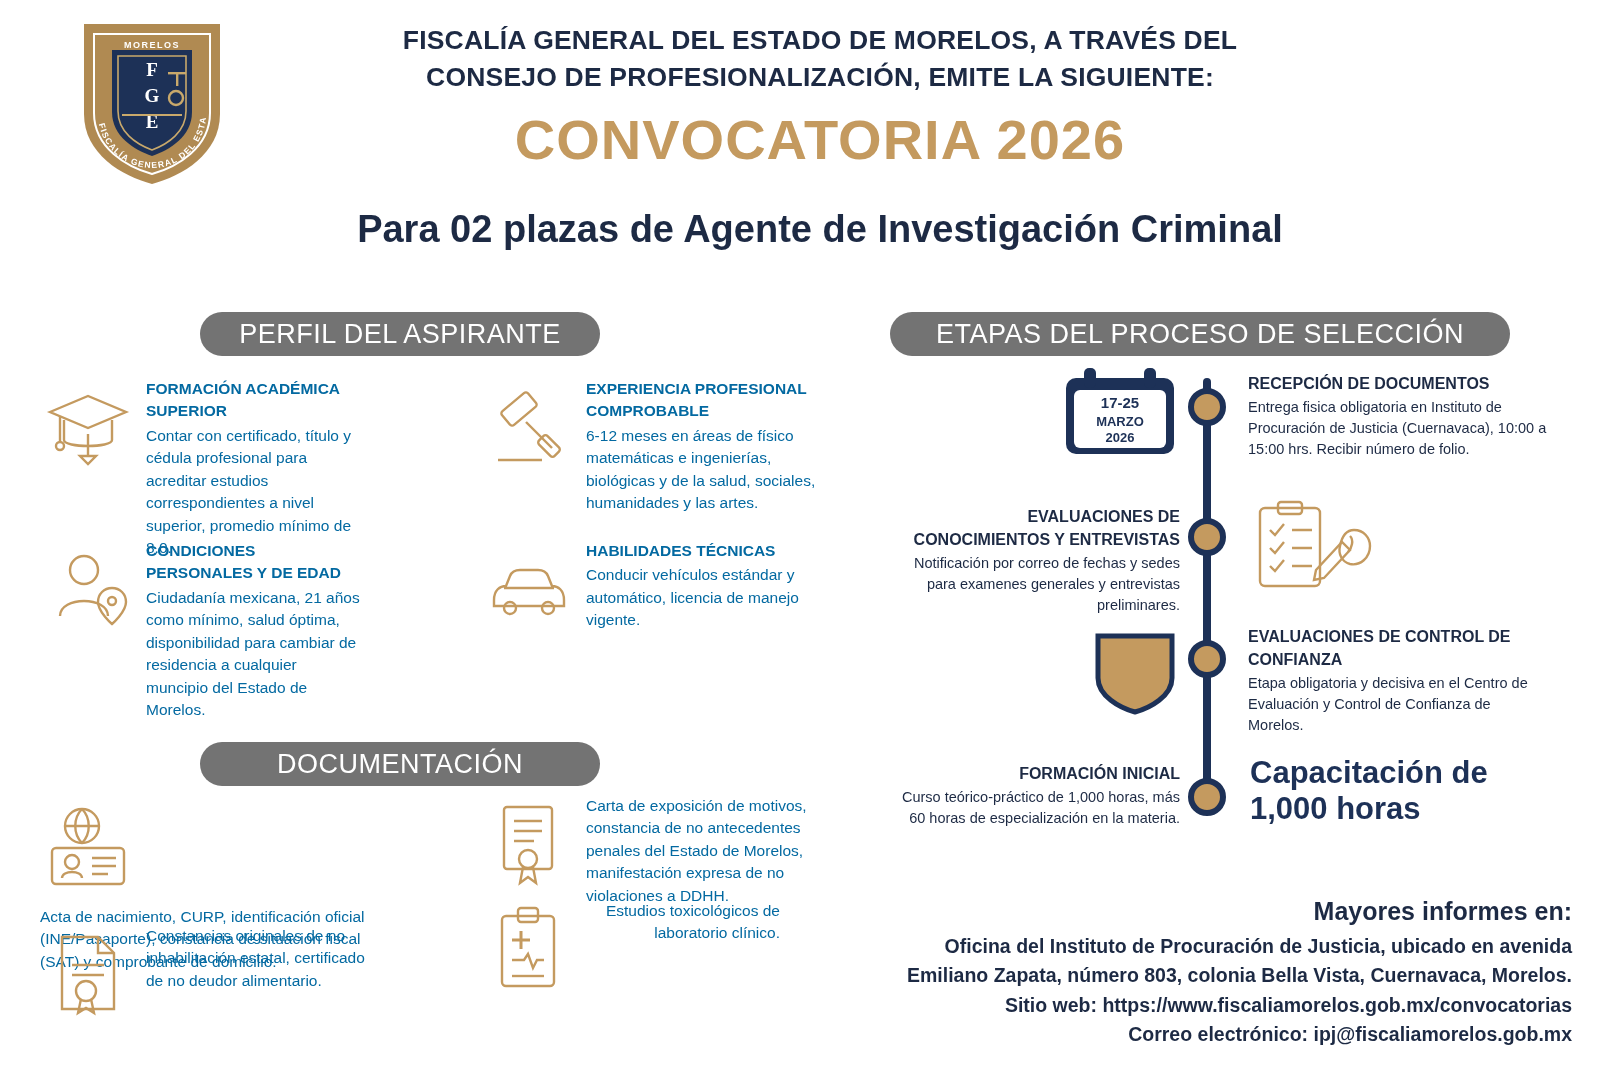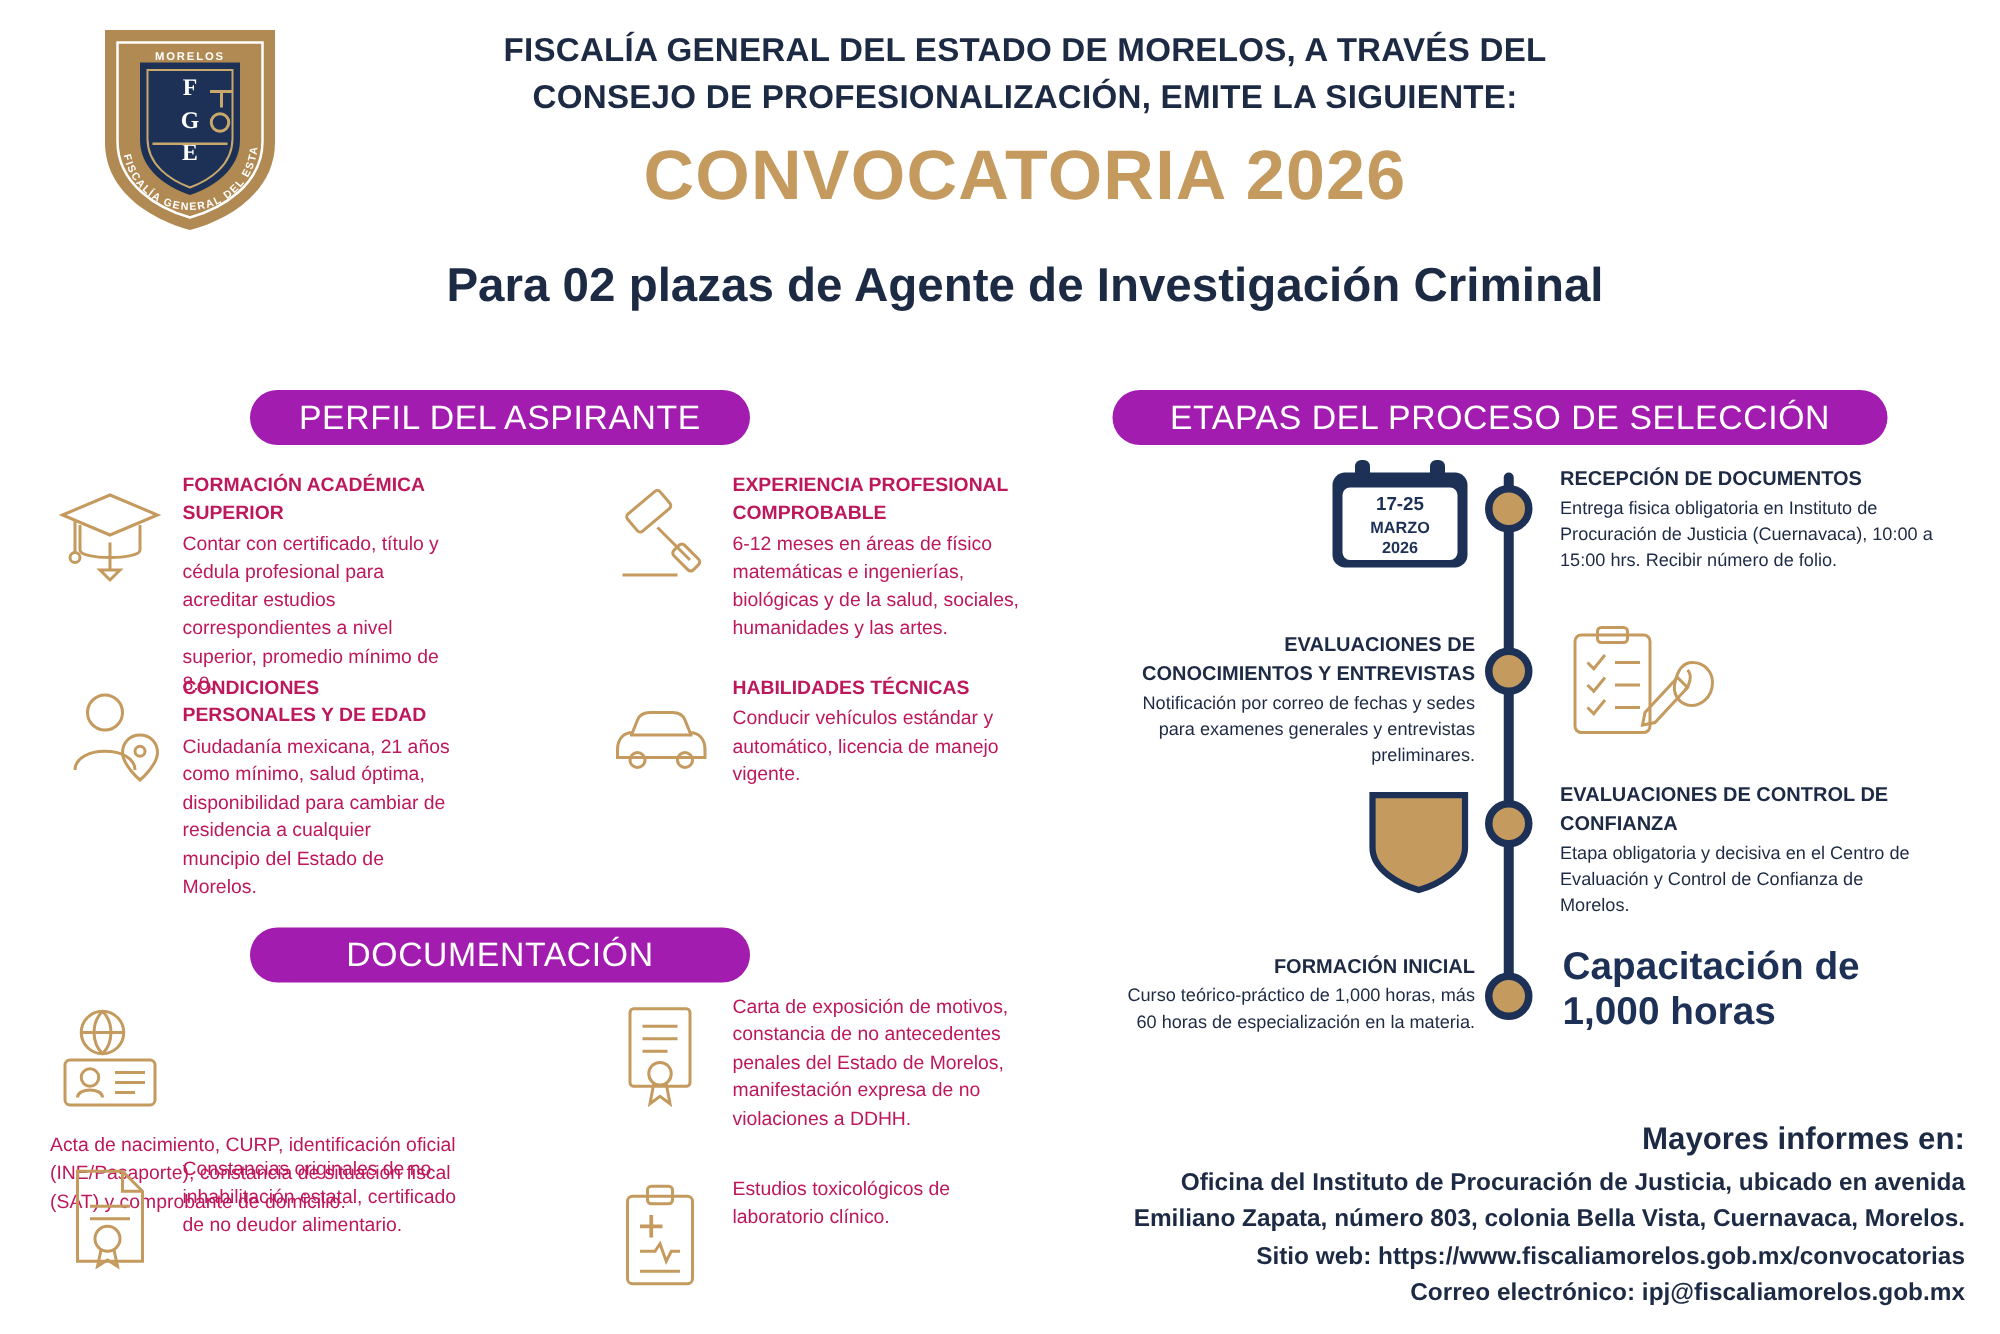--- a/index.html
+++ b/index.html
@@ -32,36 +32,36 @@
     color: #c49a5f; line-height: 1;
   }
   .sub-title {
     position: absolute; left: 260px; top: 208px; width: 1120px;
     text-align: center;
     font-size: 38px; font-weight: bold; color: #1d2a44;
   }
 
   
   .pill {
-    background: #a21caf; color: #ffffff;
+    background: #737373; color: #ffffff;
     border-radius: 26px;
     font-size: 27px; font-weight: normal; letter-spacing: .5px;
     display: flex; align-items: center; justify-content: center;
     height: 44px;
   }
 
   
   .col-left { position: absolute; left: 0; top: 300px; width: 880px; }
   #pill-perfil { position: absolute; left: 200px; top: 12px; width: 400px; }
   #pill-doc { position: absolute; left: 200px; top: 442px; width: 400px; }
 
   .item { position: absolute; display: flex; gap: 10px; }
   .item .ico { flex: 0 0 auto; width: 96px; height: 96px; }
   .item .ico svg { width: 100%; height: 100%; display: block; }
-  .item .txt { font-size: 15.5px; line-height: 1.45; color: #be185d; }
+  .item .txt { font-size: 15.5px; line-height: 1.45; color: #0369a1; }
   .item .txt .h { font-weight: bold; font-size: 15.5px; display:block; margin-bottom: 2px; }
 
   
   .col-right { position: absolute; left: 880px; top: 300px; width: 720px; }
   #pill-etapas { position: absolute; left: 10px; top: 12px; width: 620px; }
 
   .timeline-line {
     position: absolute; left: 323px; top: 78px;
     width: 8px; height: 430px; background: #1d3157; border-radius: 4px;
   }
@@ -239,21 +239,21 @@
           <path d="M32 40 H64 M32 50 H64"></path>
           <circle cx="46" cy="66" r="10"></circle>
           <path d="M41 74 L38 88 L46 83 L54 88 L51 74"></path>
         </svg>
       </div>
       <div class="txt">
         <span>Constancias originales de no inhabilitación estatal, certificado de no deudor alimentario.</span>
       </div>
     </div>
 
-    <div class="item" style="left:480px; top:641px; width:300px;">
+    <div class="item" style="left:480px; top:600px; width:300px;text-align:right;">
       <div class="ico">
         <svg viewBox="0 0 96 96" fill="none" stroke="#c49a5f" stroke-width="2.4">
           <rect x="22" y="16" width="52" height="70" rx="4"></rect>
           <rect x="38" y="8" width="20" height="14" rx="3"></rect>
           <path d="M32 40 H50 M41 31 V49" stroke-width="3"></path>
           <path d="M32 60 H44 L48 54 L53 68 L57 60 H64"></path>
           <path d="M32 76 H64"></path>
         </svg>
       </div>
       <div class="txt">

